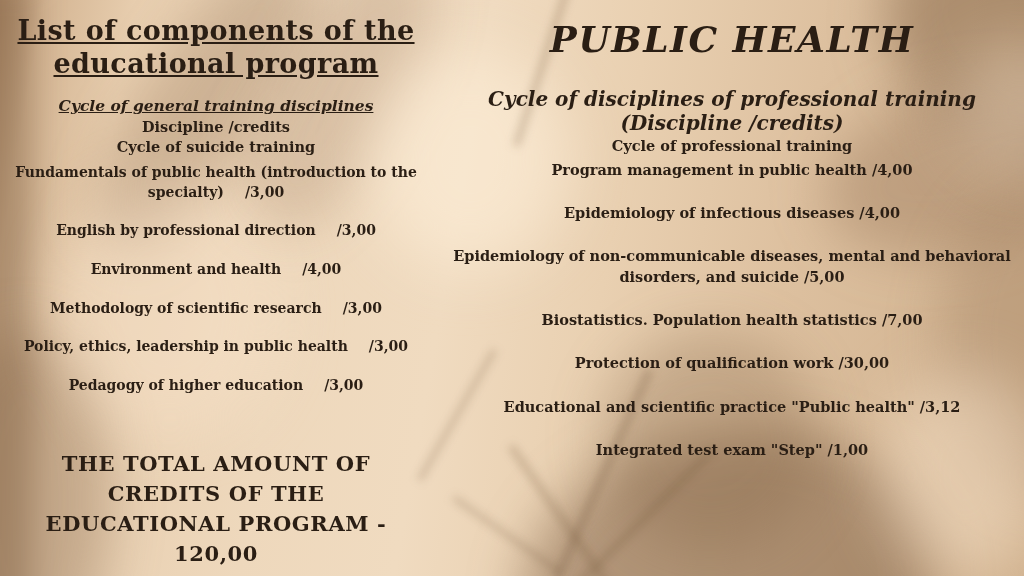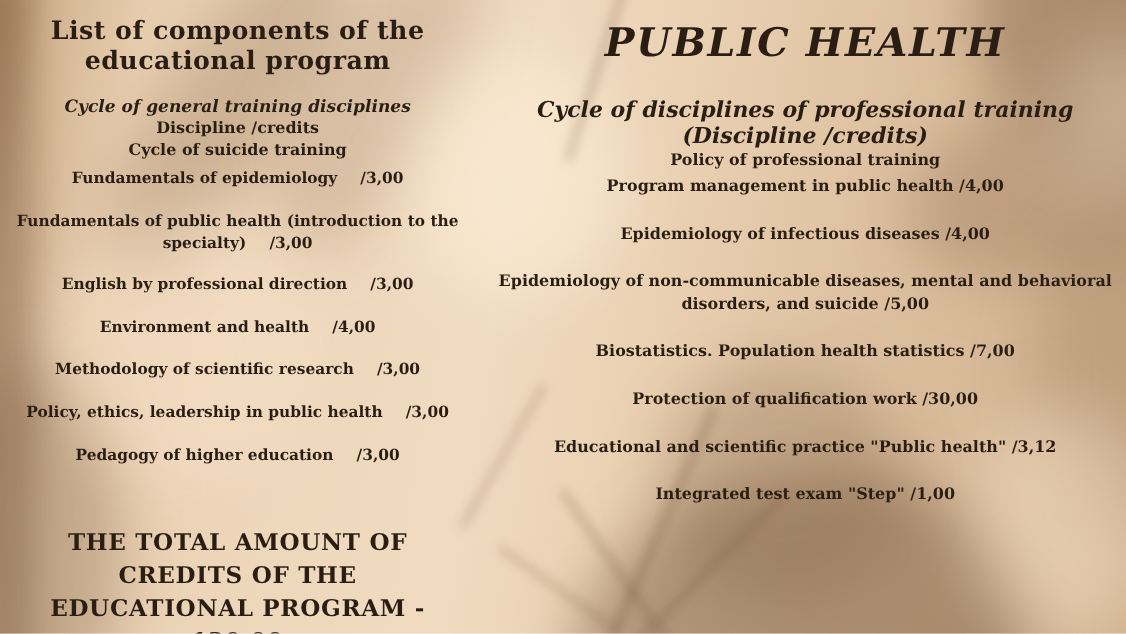--- a/index.html
+++ b/index.html
@@ -55,42 +55,43 @@
   
   .col {
     position: absolute;
     text-align: center;
     z-index: 5;
   }
   .col-left  { left: 14px;  top: 14px;  width: 404px; }
   .col-right { left: 446px; top: 20px;  width: 572px; }
 
   .page-title {
-    font-size: 23px;
+    font-size: 27px;
     font-weight: bold;
     line-height: 1.23;
     letter-spacing: 0.4px;
     margin: 0;
+    text-decoration: underline;
   }
   .right-title {
     font-size: 36px;
     font-weight: bold;
     font-style: italic;
     letter-spacing: 1.5px;
     margin: 0;
     line-height: 1.1;
   }
   .subtitle {
     font-size: 15.5px;
     font-weight: bold;
     font-style: italic;
     margin: 0;
     line-height: 1.2;
   }
-  .col-left  .subtitle { margin-top: 17px; }
+  .col-left  .subtitle { margin-top: 17px; text-decoration: underline; }
   .col-right .subtitle { margin-top: 27px; font-size: 20px; }
   .cols-header, .section-label {
     font-size: 14.5px;
     font-weight: bold;
     margin: 2px 0 0 0;
     line-height: 1.25;
   }
   .items { margin: 0; }
   .item {
     font-size: 14px;
@@ -136,41 +137,40 @@
 <div class="stem stem5"></div>
 <div class="stem stem6"></div>
 
 <section class="col col-left">
   <h1 class="page-title">List of components of the educational program</h1>
   <p class="subtitle">Cycle of general training disciplines</p>
   <p class="cols-header">Discipline /credits</p>
   <p class="section-label">Cycle of suicide training</p>
   <div class="items">
 
-      <p class="item"><span class="iname">Fundamentals of epidemiology</span><span class="icredit">/3,00</span></p>
 
       <p class="item"><span class="iname">Fundamentals of public health (introduction to the specialty)</span><span class="icredit">/3,00</span></p>
 
       <p class="item"><span class="iname">English by professional direction</span><span class="icredit">/3,00</span></p>
 
       <p class="item"><span class="iname">Environment and health</span><span class="icredit">/4,00</span></p>
 
       <p class="item"><span class="iname">Methodology of scientific research</span><span class="icredit">/3,00</span></p>
 
       <p class="item"><span class="iname">Policy, ethics, leadership in public health</span><span class="icredit">/3,00</span></p>
 
       <p class="item"><span class="iname">Pedagogy of higher education</span><span class="icredit">/3,00</span></p>
     </div>
   <p class="total">THE TOTAL AMOUNT OF CREDITS OF THE EDUCATIONAL PROGRAM - 120,00</p>
 </section>
 
 <section class="col col-right">
   <h1 class="right-title">PUBLIC HEALTH</h1>
   <p class="subtitle">Cycle of disciplines of professional training (Discipline /credits)</p>
-  <p class="section-label">Policy of professional training</p>
+  <p class="section-label">Cycle of professional training</p>
   <div class="items">
 
 
       <p class="item"><span class="iname">Program management in public health</span><span class="icredit">/4,00</span></p>
 
 
       <p class="item"><span class="iname">Epidemiology of infectious diseases</span><span class="icredit">/4,00</span></p>
 
       <p class="item"><span class="iname">Epidemiology of non-communicable diseases, mental and behavioral disorders, and suicide</span><span class="icredit">/5,00</span></p>
 

